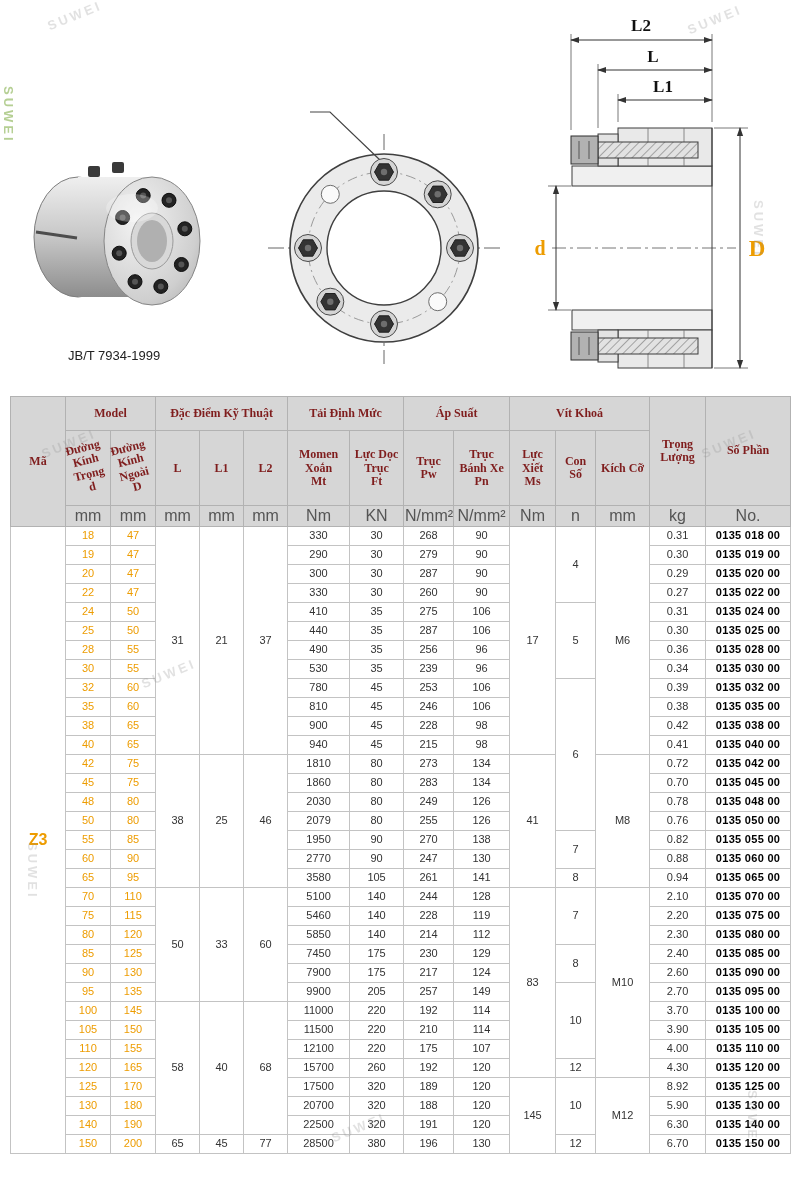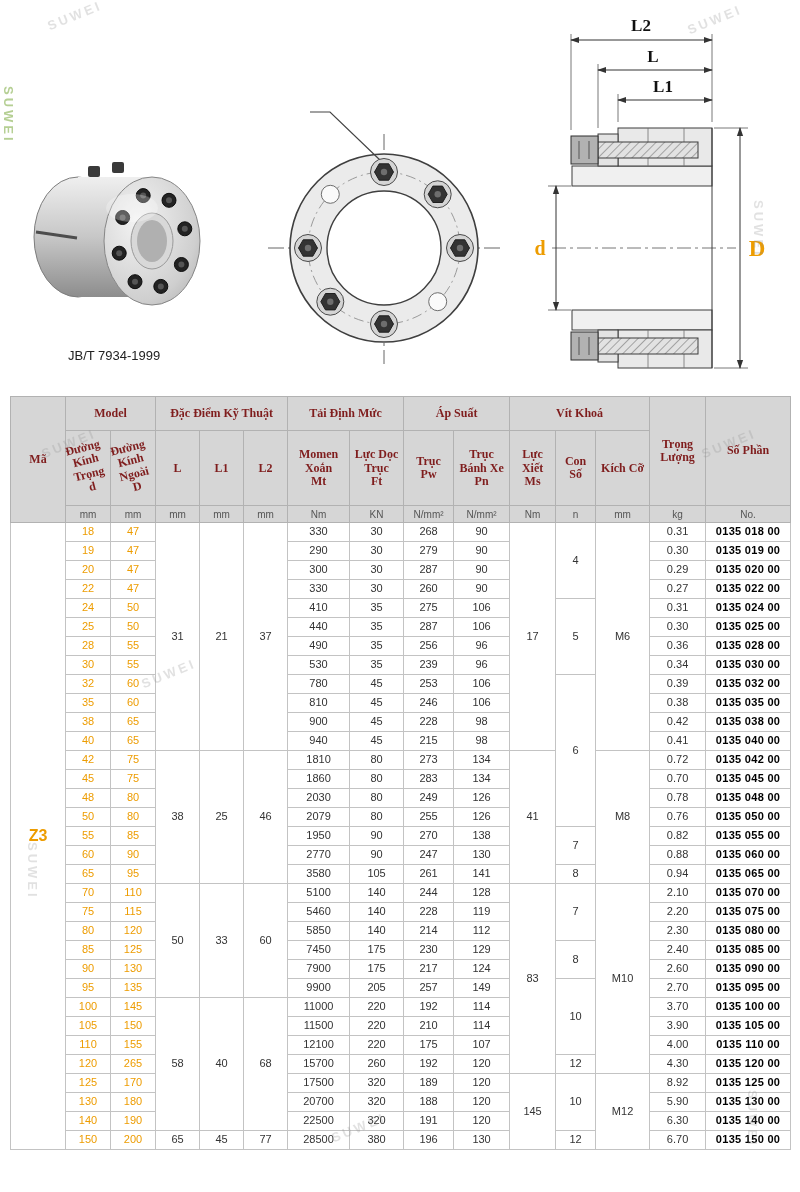--- a/index.html
+++ b/index.html
@@ -34,21 +34,21 @@
   .spec th, .spec td { border:1px solid #c3c3c3; text-align:center; vertical-align:middle; }
   .spec thead th {
     background:#d6d6d6; border-color:#b2b2b2;
     font-family:"Liberation Serif", serif; font-weight:bold;
     font-size:12px; color:#7f1d1d; white-space:pre-line; line-height:1.12; padding:10px 1px;
   }
   .spec thead tr.r1 th { height:24px; }
   .spec thead tr.r2 th { height:62px; }
   .spec thead tr.units th {
     height:17px; font-family:"Liberation Sans", sans-serif;
-    font-weight:normal; font-size:10px; color:#555; padding:1px;
+    font-weight:normal; font-size:16px; color:#555; padding:1px;
   }
   .spec td { font-size:11px; color:#333; height:19px; padding:0 2px; line-height:1.05; }
   .spec td.accent { color:var(--accent); }
   .spec td.code { color:var(--accent); font-weight:bold; font-size:16px; }
   .spec td.partno { font-weight:bold; color:#000; letter-spacing:.3px; }
   .tilt { display:inline-block; transform:rotate(-14deg); white-space:pre-line; }
 </style>
 </head>
 <body>
 
@@ -591,21 +591,21 @@
         <td class="accent">155</td>
         <td>12100</td>
         <td>220</td>
         <td>175</td>
         <td>107</td>
         <td>4.00</td>
         <td class="partno">0135 110 00</td>
       </tr>
       <tr>
         <td class="accent">120</td>
-        <td class="accent">265</td>
+        <td class="accent">165</td>
         <td>15700</td>
         <td>260</td>
         <td>192</td>
         <td>120</td>
         <td>12</td>
         <td>4.30</td>
         <td class="partno">0135 120 00</td>
       </tr>
       <tr>
         <td class="accent">125</td>

